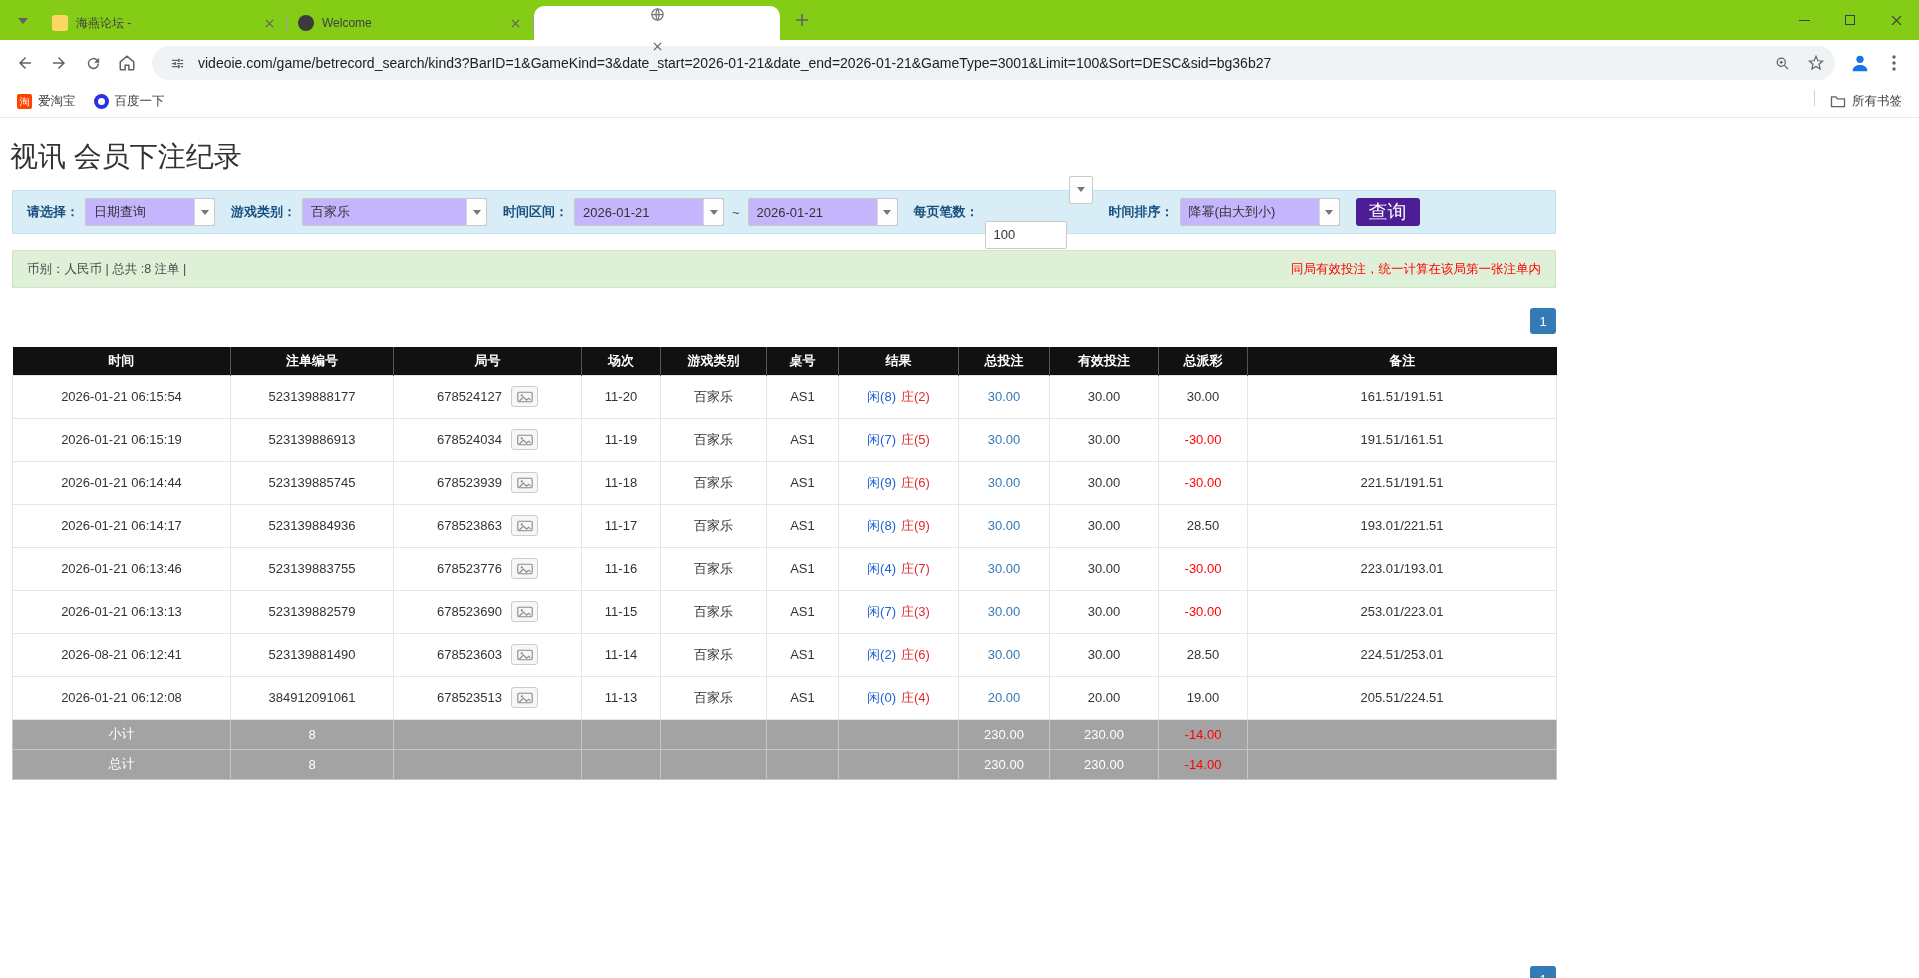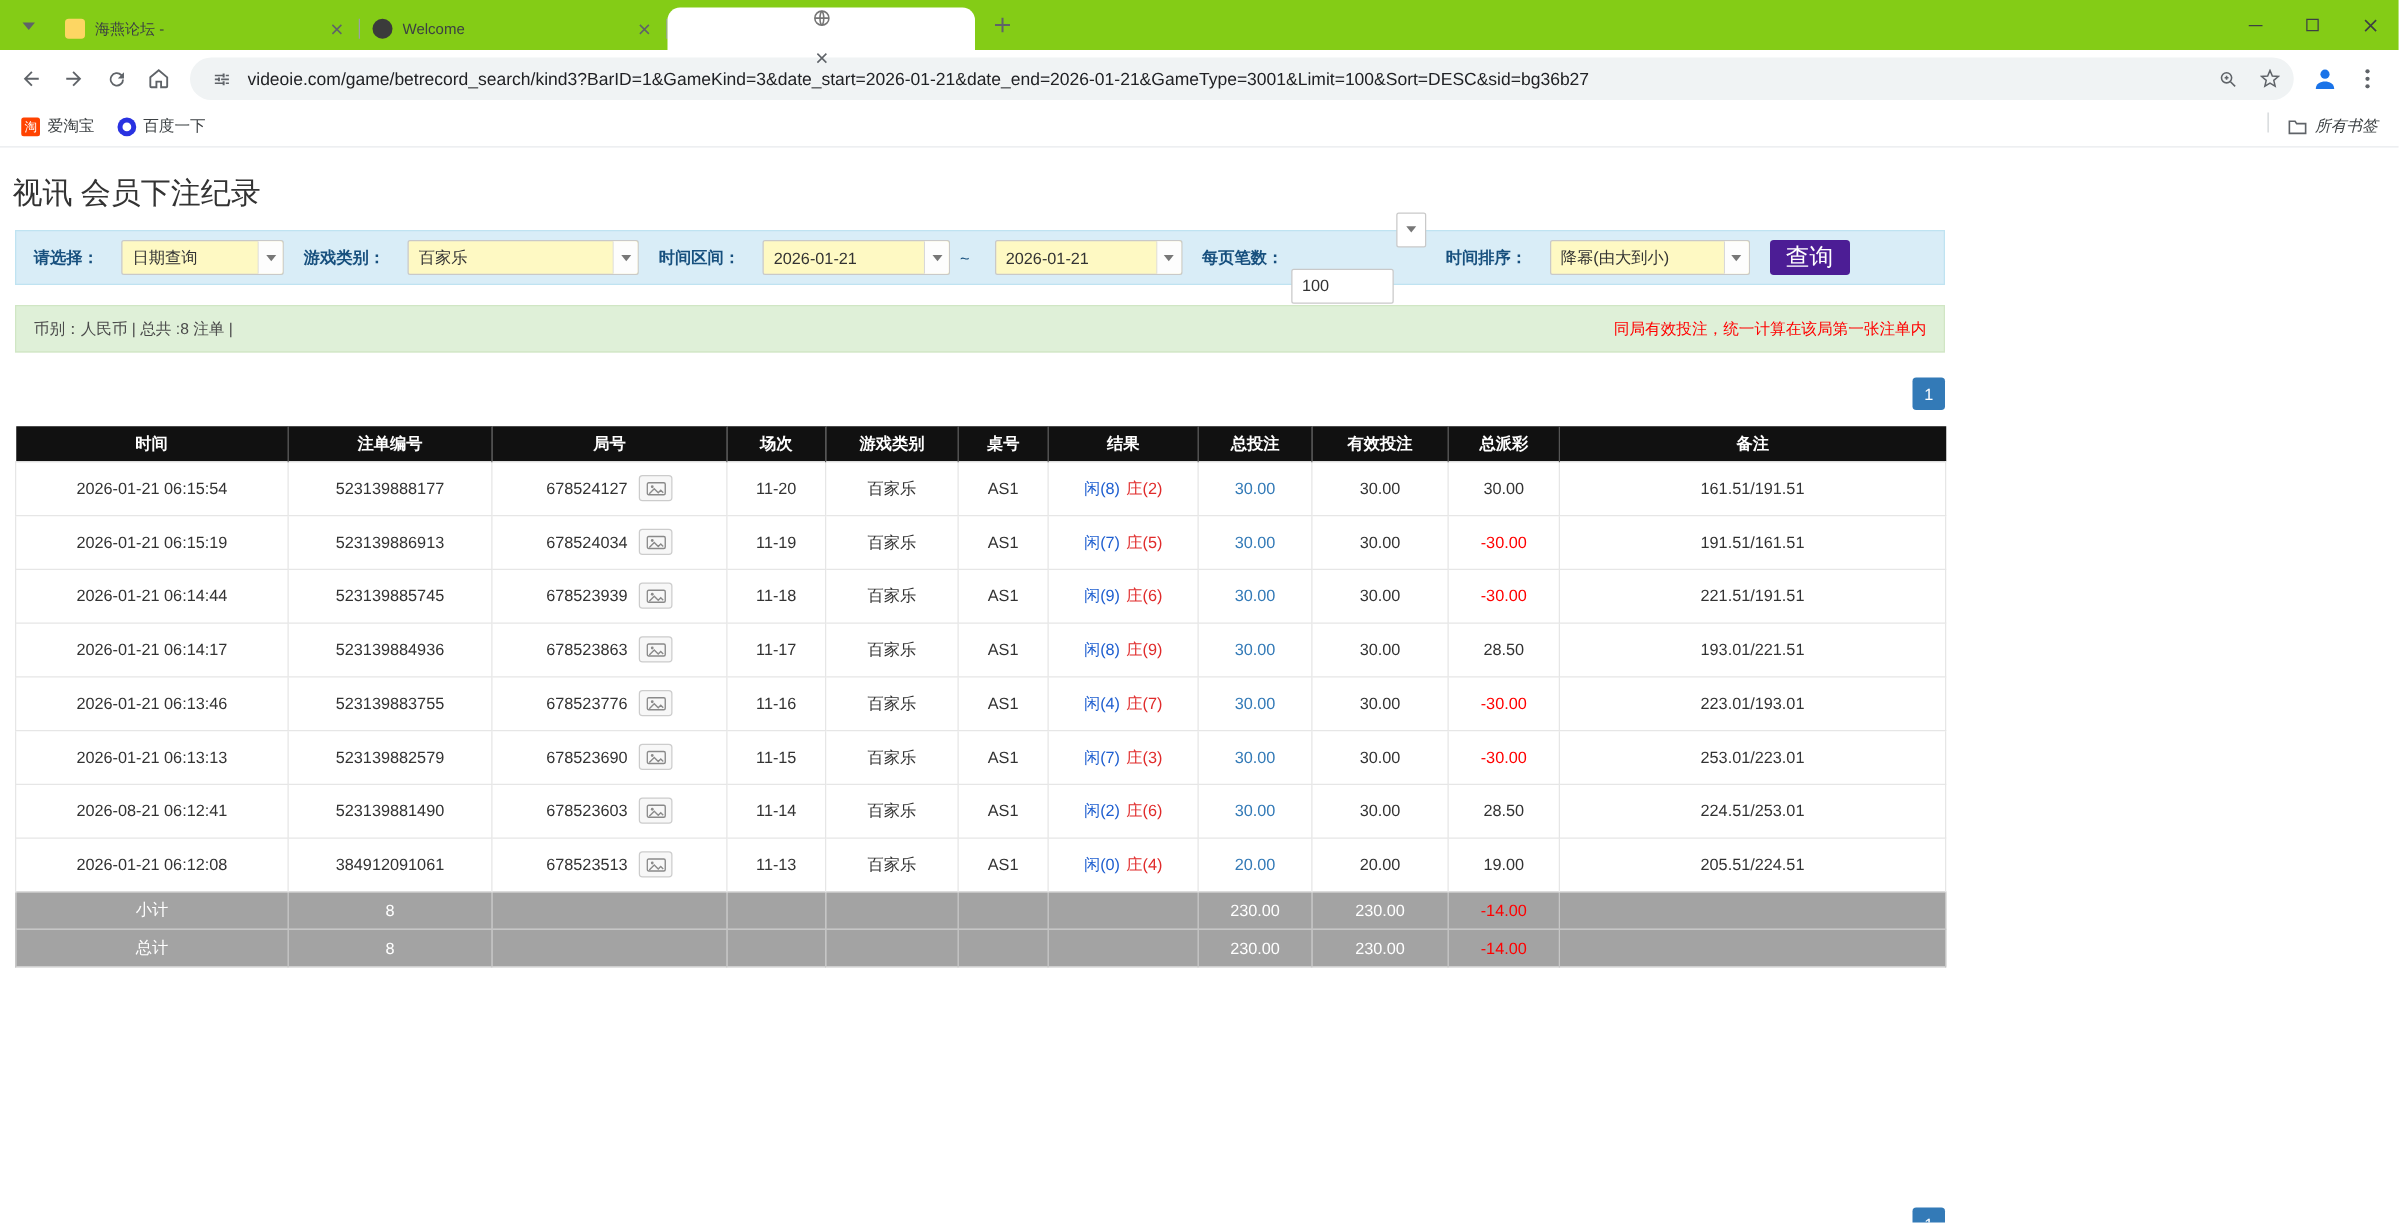--- a/index.html
+++ b/index.html
@@ -32,30 +32,30 @@
   .nav-btn { width:34px; height:34px; display:flex; align-items:center; justify-content:center; border-radius:50%; cursor:pointer; flex:0 0 34px; }
   .urlbar { flex:1; height:34px; background:#f0f3f4; border-radius:17px; margin:0 8px; display:flex; align-items:center; padding:0 6px 0 12px; gap:8px; min-width:0; cursor:text; }
   .url-text { flex:1; font-size:14px; color:#202124; white-space:nowrap; overflow:hidden; min-width:0; }
   .url-icon { width:26px; height:26px; display:flex; align-items:center; justify-content:center; border-radius:50%; cursor:pointer; flex:0 0 26px; }
 
   .bookmarks { height:32px; background:#fff; display:flex; align-items:center; padding:0 10px; gap:4px; border-bottom:1px solid #e8eaed; font-size:12.5px; color:#3c4043; }
   .bm { display:flex; align-items:center; gap:6px; padding:3px 7px; border-radius:4px; cursor:pointer; white-space:nowrap; }
   .bm-icon-taobao { width:15px; height:15px; background:#ff4200; border-radius:2px; color:#fff; font-size:10px; display:flex; align-items:center; justify-content:center; }
   .bm-icon-baidu { width:15px; height:15px; background:#2932e1; border-radius:50%; position:relative; }
   .bm-icon-baidu::after { content:""; position:absolute; left:4px; top:4px; width:7px; height:7px; background:#fff; border-radius:50%; }
-  .bm-right { margin-left:auto; display:flex; align-items:flex-start; gap:8px;font-style:italic; }
+  .bm-right { margin-left:auto; display:flex; align-items:flex-start; gap:8px; }
   .bm-divider { width:1px; height:16px; background:#d0d3d6; }
 
   
-  .page-title { font-size:24px; color:#333; font-weight:500; margin:20px 0 14px 10px; }
+  .page-title { font-size:28px; color:#333; font-weight:500; margin:20px 0 14px 10px; }
 
   .filter-bar { width:1544px; margin-left:12px; background:#d9edf7; border:1px solid #bfe3f1; height:44px; display:flex; align-items:center; padding:0 14px; gap:6px; font-size:13px; }
   .f-label { color:#17507e; font-weight:bold; white-space:nowrap; margin-left:10px; }
   .f-label:first-child { margin-left:0; }
-  .select { height:28px; background:#fef9c3; border:1px solid #c9c9c9; border-radius:2px; display:inline-flex; align-items:center; cursor:pointer;margin-left:12px; }
+  .select { height:28px; background:#c4b5fd; border:1px solid #c9c9c9; border-radius:2px; display:inline-flex; align-items:center; cursor:pointer; }
   .select .val { padding:0 8px; color:#333; white-space:nowrap; overflow:hidden; flex:1; text-align:left; }
   .select .caret { width:20px; align-self:stretch; border-left:1px solid #d8d8d8; display:flex; align-items:center; justify-content:center; background:#fdfdfd; border-radius:0 2px 2px 0; }
   .tri { width:0; height:0; border-left:4px solid transparent; border-right:4px solid transparent; border-top:5px solid #777; }
   .w130 { width:130px; } .w185 { width:185px; } .w150 { width:150px; } .w160 { width:160px; }
   .combo { display:inline-flex; gap:2px; }
   .combo .num { width:82px; height:28px; background:#fff; border:1px solid #c9c9c9; border-radius:2px; padding:0 8px; display:flex; align-items:center; color:#333;margin-top:45px; }
   .combo .btn { width:24px; height:28px; background:#fff; border:1px solid #c9c9c9; border-radius:2px; display:flex; align-items:center; justify-content:center; cursor:pointer; }
   .tilde { color:#17507e; margin:0 2px; }
   .query-btn { height:28px; padding:0 13px; background:#4c1d95; color:#fff; border-radius:3px; display:inline-flex; align-items:center; font-size:19px; cursor:pointer; margin-left:10px; }
 

